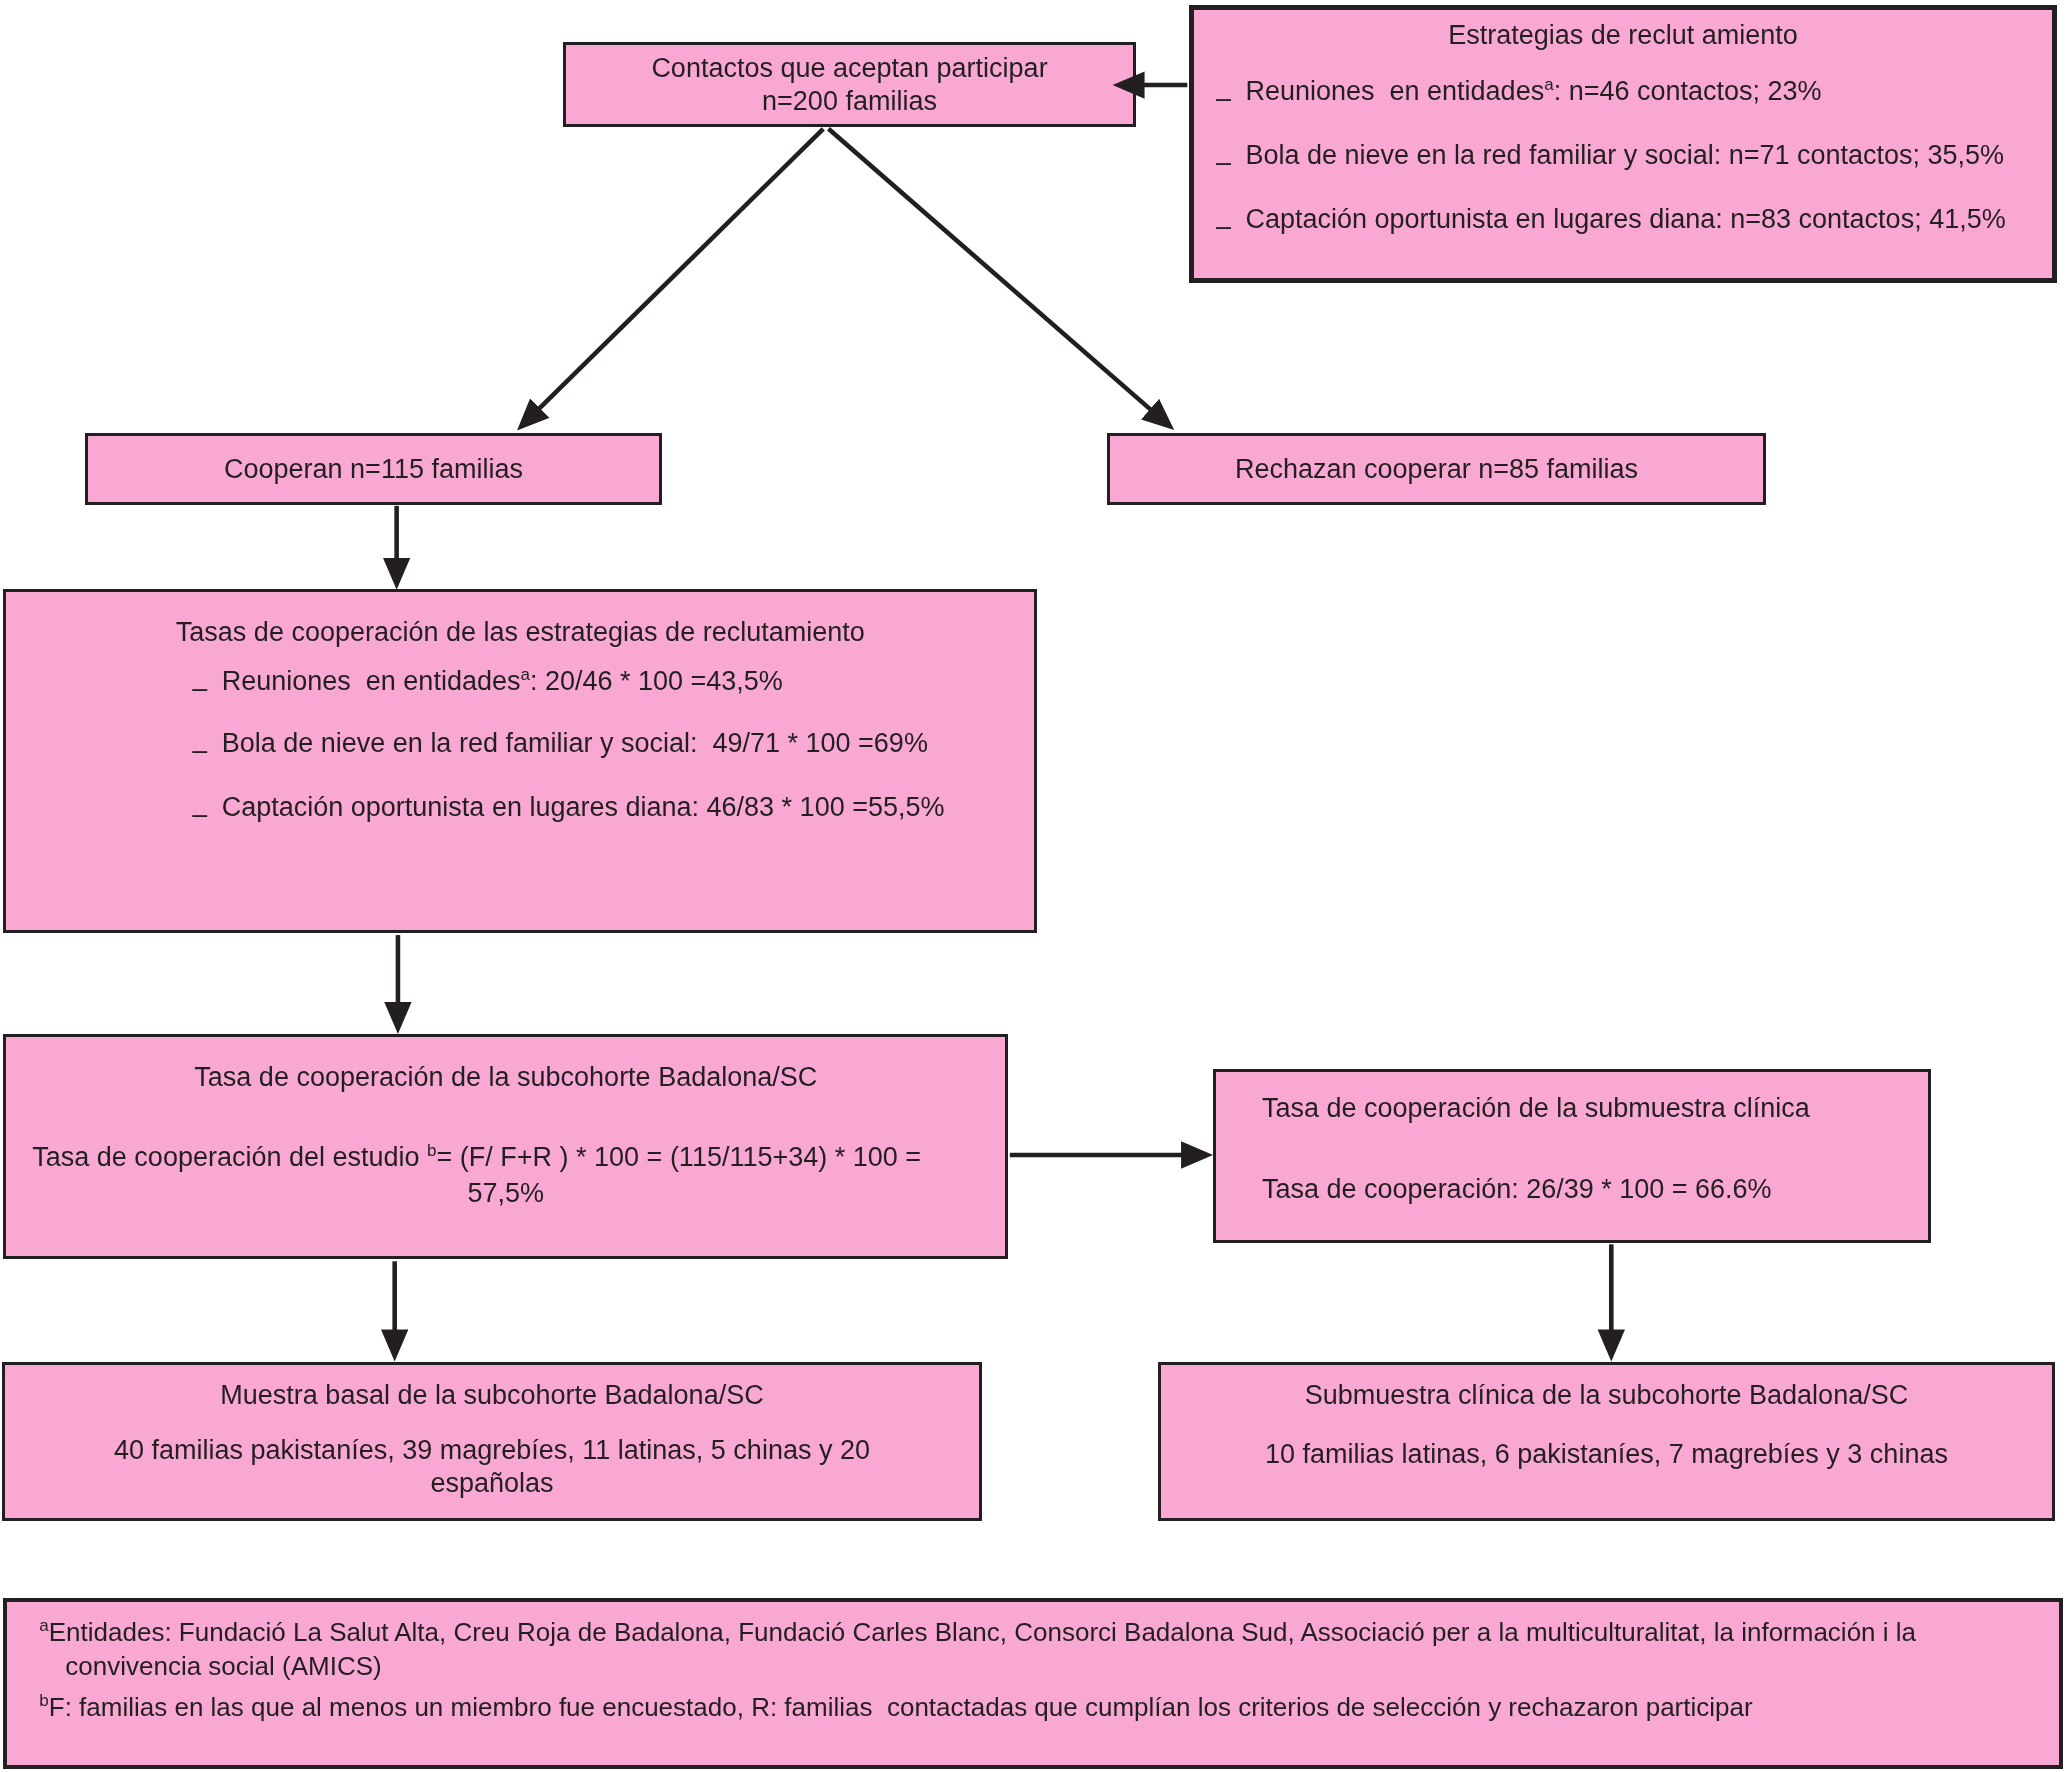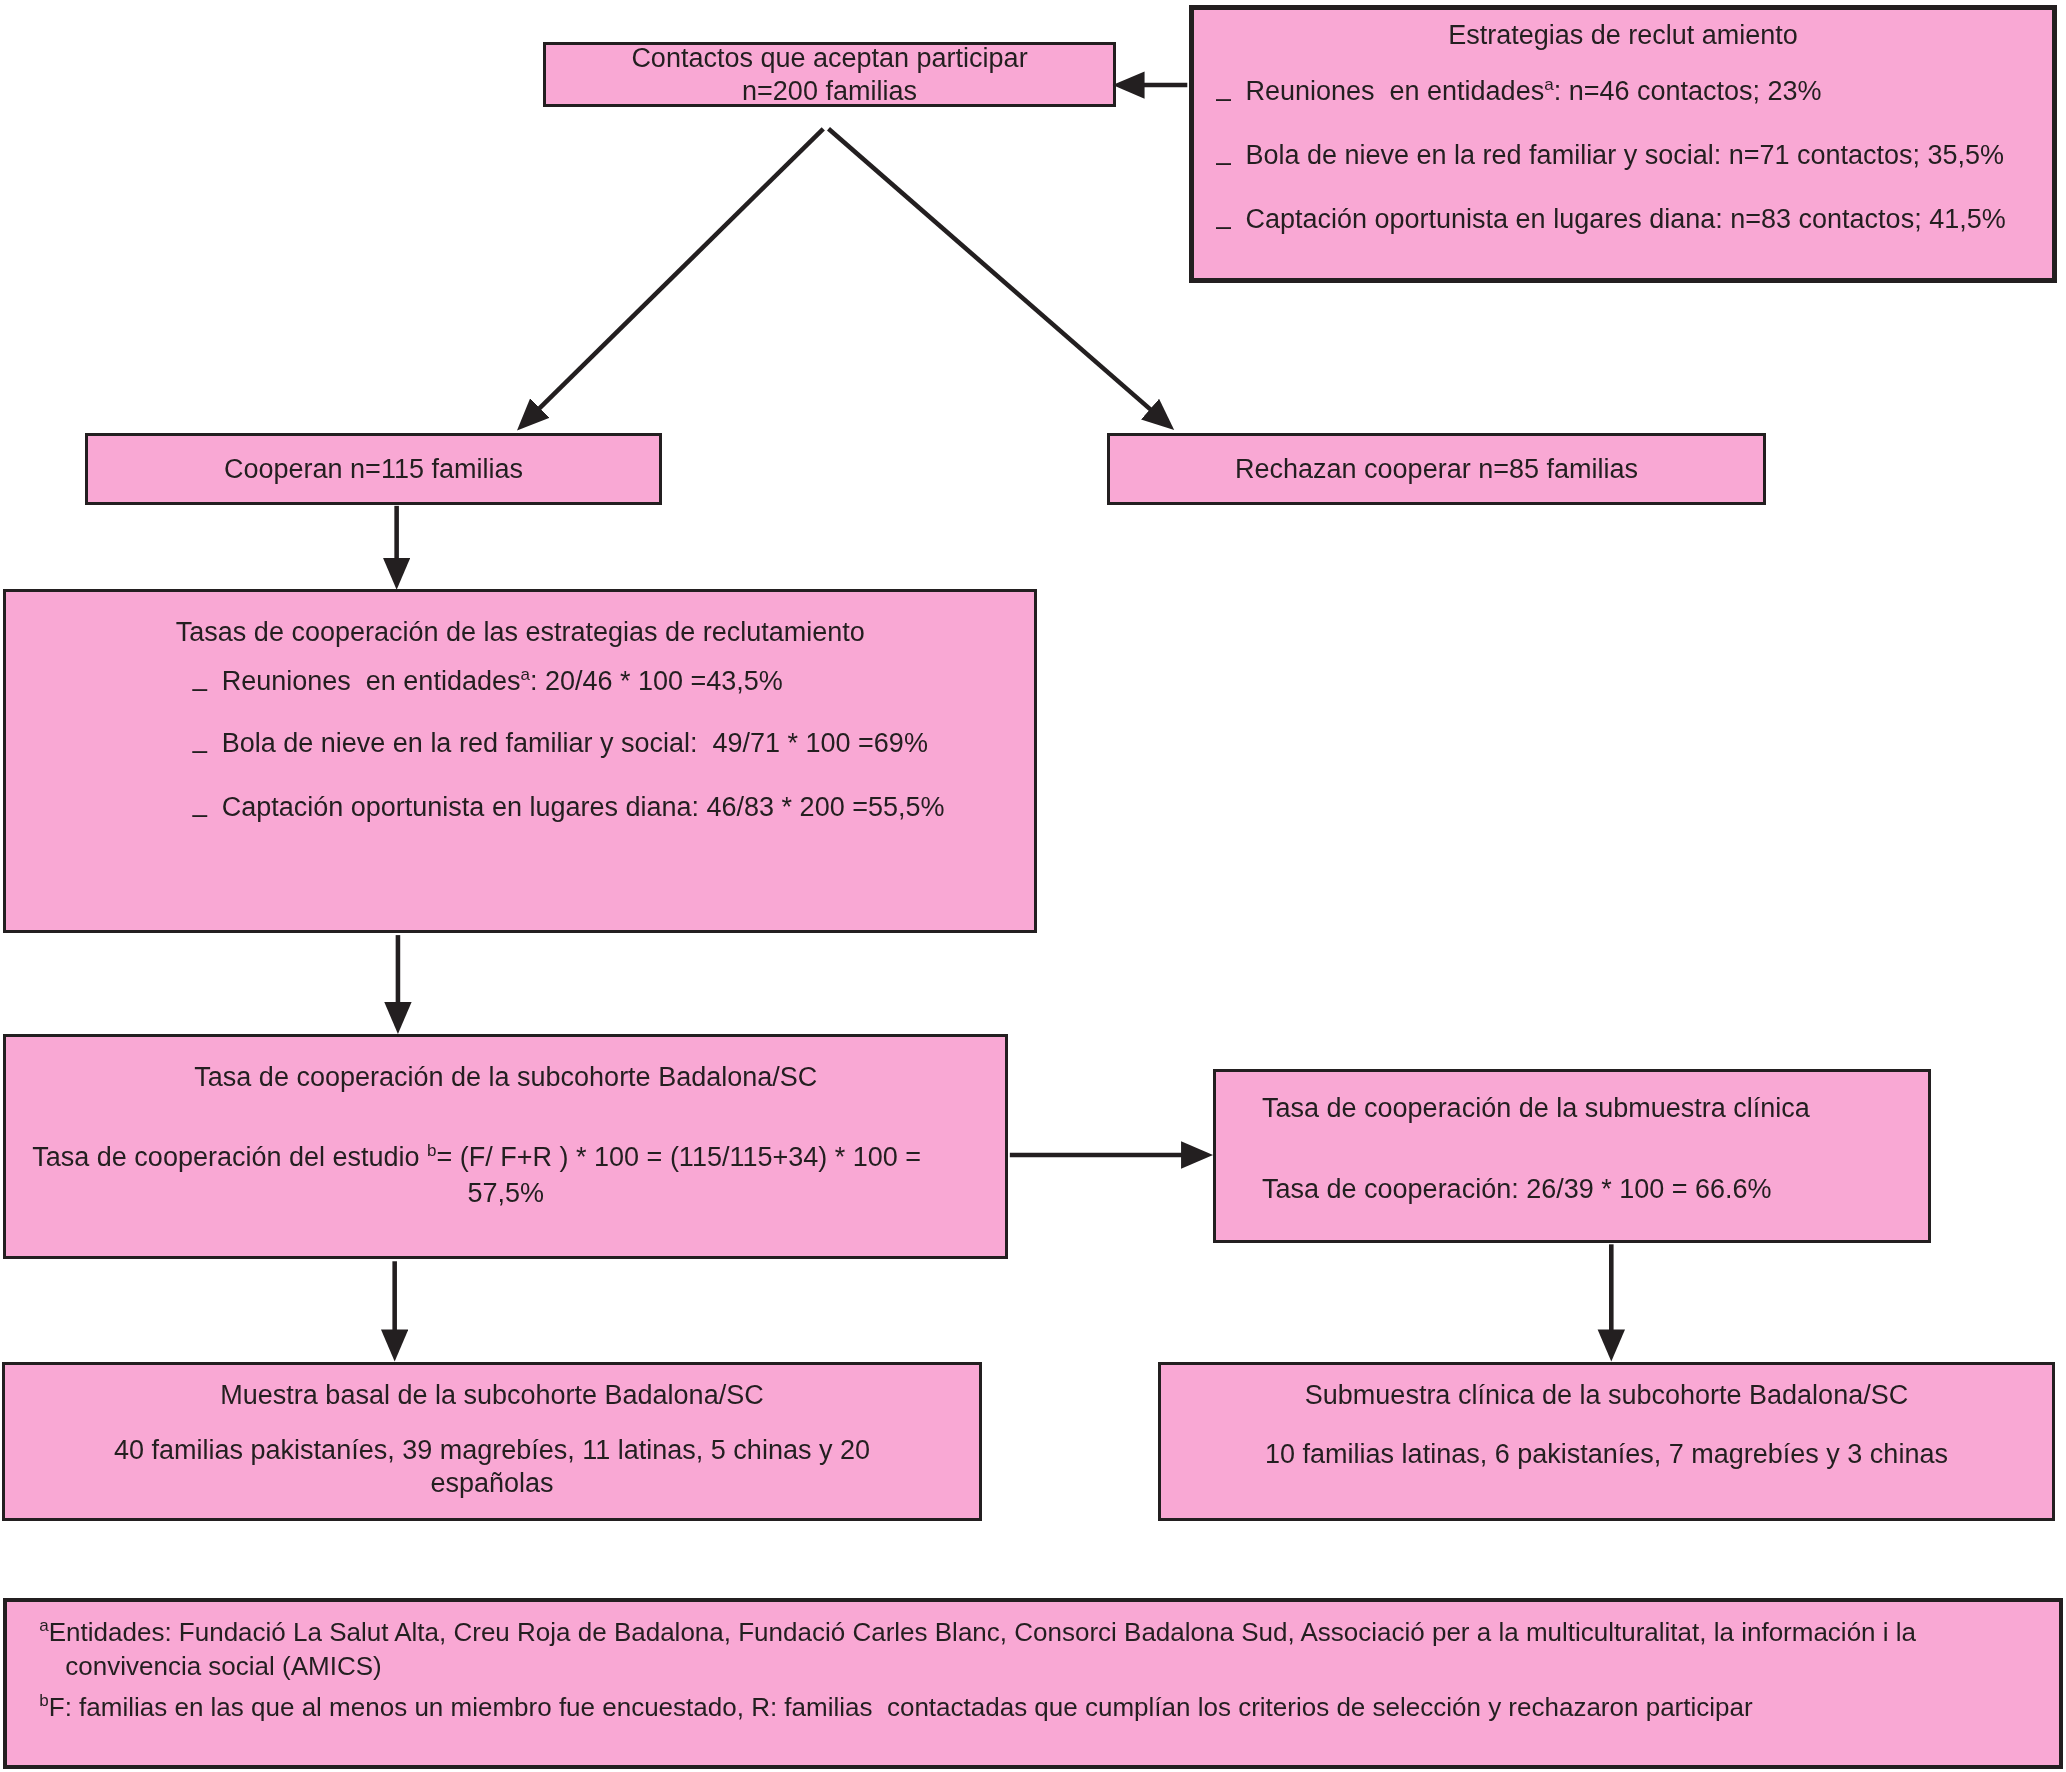--- a/index.html
+++ b/index.html
@@ -38,21 +38,21 @@
     position:relative;
     top:7.2px;
     margin-right:14.4px;
   }
   .item{position:absolute;}
   #svg-connectors{
     position:absolute;left:0;top:0;
     pointer-events:none;
   }
   
-  #box-contactos{left:543px;top:42px;width:573px;height:65px;}
+  #box-contactos{left:563px;top:42px;width:573px;height:85px;}
   #box-estrategias{left:1189px;top:5.2px;width:868px;height:278px;}
   #box-cooperan{left:85px;top:433px;width:577px;height:72px;}
   #box-rechazan{left:1107px;top:433px;width:659px;height:72px;}
   #box-tasas{left:3.3px;top:589px;width:1034px;height:344px;}
   #box-subcohorte{left:3.3px;top:1034px;width:1005px;height:225px;}
   #box-submuestra-tasa{left:1213px;top:1069px;width:718px;height:174px;}
   #box-muestra-basal{left:2px;top:1362px;width:980px;height:159px;}
   #box-submuestra-clinica{left:1158px;top:1362px;width:897px;height:159px;}
   #box-footnotes{left:3.3px;top:1598px;width:2060px;height:171px;border-width:4.6px;font-size:26px;line-height:34px;}
   .fn{
@@ -99,21 +99,21 @@
 
   <div class="box" id="box-tasas">
     <div class="abs ctr" style="top:23.5px;">Tasas de cooperación de las estrategias de reclutamiento</div>
     <div class="item" style="top:73px;left:186px;right:6.5px;">
       <span class="dash">–</span><span class="t">Reuniones  en entidades</span><sup>a</sup><span class="t">: 20/46 * 100 =43,5%</span>
     </div>
     <div class="item" style="top:135px;left:186px;right:6.5px;">
       <span class="dash">–</span><span class="t">Bola de nieve en la red familiar y social:  49/71 * 100 =69%</span><sup></sup><span class="t"></span>
     </div>
     <div class="item" style="top:199px;left:186px;right:6.5px;">
-      <span class="dash">–</span><span class="t">Captación oportunista en lugares diana: 46/83 * 200 =55,5%</span><sup></sup><span class="t"></span>
+      <span class="dash">–</span><span class="t">Captación oportunista en lugares diana: 46/83 * 100 =55,5%</span><sup></sup><span class="t"></span>
     </div>
   </div>
 
   <div class="box" id="box-subcohorte">
     <div class="abs ctr" style="top:23.5px;">Tasa de cooperación de la subcohorte Badalona/SC</div>
     <div class="item" style="top:104px;left:26px;right:13px;">
       <span class="t">Tasa de cooperación del estudio </span><sup>b</sup><span class="t">= (F/ F+R ) * 100 = (115/115+34) * 100 =</span>
     </div>
     <div class="abs ctr" style="top:140px;">57,5%</div>
   </div>

